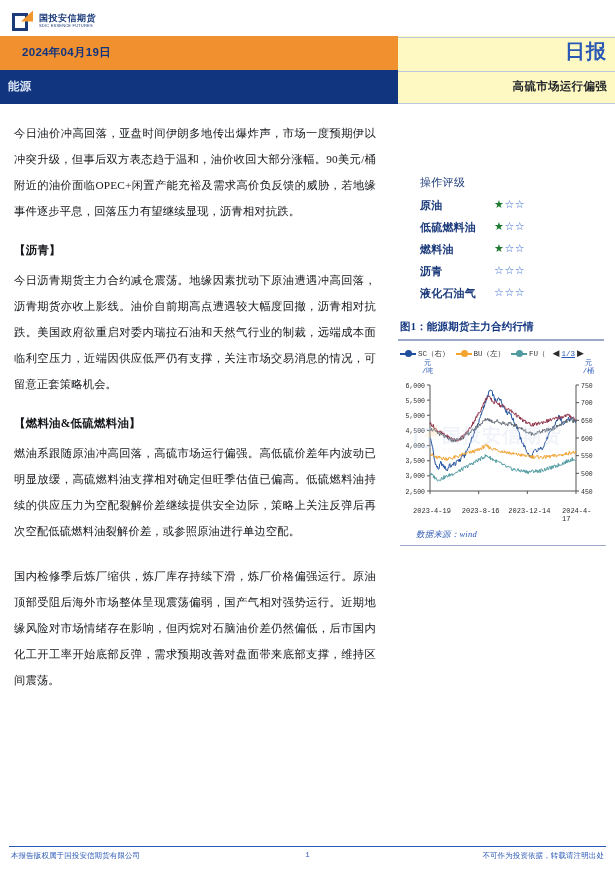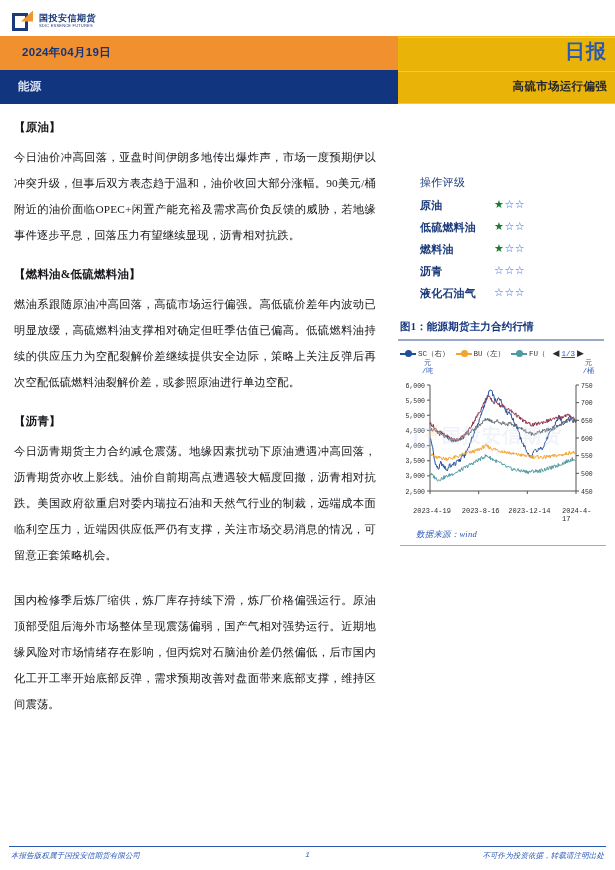--- a/index.html
+++ b/index.html
@@ -21,23 +21,23 @@
   .logo-text{display:flex;flex-direction:column;line-height:1;}
   .logo-cn{font-family:"Liberation Sans","DejaVu Sans",sans-serif;font-size:9px;font-weight:bold;color:#1b3a7a;letter-spacing:.5px;}
   .logo-en{font-family:"Liberation Sans","DejaVu Sans",sans-serif;font-size:4px;color:#1b3a7a;letter-spacing:.2px;margin-top:1.5px;}
 
   
   .hdr{position:absolute;left:0;top:36px;width:548px;height:68px;}
   .hdr-orange{position:absolute;left:0;top:0;width:398px;height:34px;background:#f0902f;}
   .hdr-blue{position:absolute;left:0;top:34px;width:398px;height:34px;background:#12357f;}
   .hdr-date{position:absolute;left:22px;top:9px;font-family:"Liberation Sans","DejaVu Sans",sans-serif;
      font-size:11.5px;font-weight:bold;color:#12357f;letter-spacing:.3px;}
-  .hdr-cat{position:absolute;left:18px;top:43px;font-family:Liberation Serif, serif;
+  .hdr-cat{position:absolute;left:8px;top:43px;font-family:Liberation Serif, serif;
      font-size:11.5px;font-weight:bold;color:#d9e2f3;letter-spacing:.3px;}
-  .hdr-right{position:absolute;left:398px;top:0;width:217px;height:68px;background:#eab308;}
+  .hdr-right{position:absolute;left:398px;top:0;width:217px;height:68px;background:#fef9c3;}
   .hdr-right .r-cap{position:absolute;right:8px;top:2px;font-family:"Liberation Sans","DejaVu Sans",sans-serif;
      font-size:20px;font-weight:bold;color:#2a58b5;letter-spacing:1px;}
   .hdr-right .r-sub{position:absolute;right:8px;top:43px;font-family:"Liberation Sans","DejaVu Sans",sans-serif;
      font-size:11.5px;font-weight:bold;color:#22252a;letter-spacing:.3px;}
   .hdr-right .ln{position:absolute;left:0;width:217px;height:1px;background:#bcc6de;}
   .hdr-right .ln1{top:1px;}
   .hdr-right .ln2{top:35px;}
   .hdr-right .ln3{top:67px;}
   .hdr-orange-tip{position:absolute;left:605px;top:0;width:10px;height:34px;background:#f0902f;}
   .hdr-blue-tip{position:absolute;left:605px;top:34px;width:10px;height:34px;background:#12357f;}
@@ -86,21 +86,21 @@
   .wm-en{position:absolute;left:28px;top:26px;font-size:5.5px;color:#d8e0ef;letter-spacing:2.4px;white-space:nowrap;}
 
   .xlabels{position:relative;height:12px;margin-left:2px;}
   .xlabels span{position:absolute;font-family:"Liberation Mono","DejaVu Sans Mono",monospace;font-size:7px;color:#2b2b2b;transform:translateX(-50%);}
   .src{margin-top:10px;margin-left:18px;font-size:8.5px;color:#2a58b5;font-style:italic;letter-spacing:.2px;}
   .src-rule{margin-top:4px;width:206px;height:1.5px;background:#9aa8c9;margin-left:2px;}
 
   
   .foot-rule{position:absolute;left:9px;top:846px;width:597px;height:1px;background:#2a58b5;}
   .foot{position:absolute;left:9px;top:849px;width:597px;height:16px;}
-  .foot span{position:absolute;font-size:7.5px;color:#2a58b5;letter-spacing:.1px;font-style:italic;}
+  .foot span{position:absolute;font-size:7.5px;color:#2a58b5;letter-spacing:.1px;}
   .f-l{left:2px;top:2px;}
   .f-c{left:50%;top:2px;transform:translateX(-50%);font-family:"Liberation Mono","DejaVu Sans Mono",monospace;}
   .f-r{right:2px;top:2px;}
 </style>
 </head>
 <body>
 
 <div class="page">
 
   <div class="logo-area">
@@ -126,32 +126,31 @@
       <div class="ln ln2"></div>
       <div class="ln ln3"></div>
       <div class="r-cap">日报</div>
       <div class="r-sub">高硫市场运行偏强</div>
     </div>
   </div>
 
   <div class="col-left">
 
     <div class="sec">
-      <div class="sec-title">【原油】</div>
       <div class="sec-body">今日油价冲高回落，亚盘时间伊朗多地传出爆炸声，市场一度预期伊以冲突升级，但事后双方表态趋于温和，油价收回大部分涨幅。90美元/桶附近的油价面临OPEC+闲置产能充裕及需求高价负反馈的威胁，若地缘事件逐步平息，回落压力有望继续显现，沥青相对抗跌。</div>
+    </div>
+
+    <div class="sec">
+      <div class="sec-title">【沥青】</div>
+      <div class="sec-body">今日沥青期货主力合约减仓震荡。地缘因素扰动下原油遭遇冲高回落，沥青期货亦收上影线。油价自前期高点遭遇较大幅度回撤，沥青相对抗跌。美国政府欲重启对委内瑞拉石油和天然气行业的制裁，远端成本面临利空压力，近端因供应低严仍有支撑，关注市场交易消息的情况，可留意正套策略机会。</div>
     </div>
 
     <div class="sec">
       <div class="sec-title">【燃料油&amp;低硫燃料油】</div>
       <div class="sec-body">燃油系跟随原油冲高回落，高硫市场运行偏强。高低硫价差年内波动已明显放缓，高硫燃料油支撑相对确定但旺季估值已偏高。低硫燃料油持续的供应压力为空配裂解价差继续提供安全边际，策略上关注反弹后再次空配低硫燃料油裂解价差，或参照原油进行单边空配。</div>
-    </div>
-
-    <div class="sec">
-      <div class="sec-title">【沥青】</div>
-      <div class="sec-body">今日沥青期货主力合约减仓震荡。地缘因素扰动下原油遭遇冲高回落，沥青期货亦收上影线。油价自前期高点遭遇较大幅度回撤，沥青相对抗跌。美国政府欲重启对委内瑞拉石油和天然气行业的制裁，远端成本面临利空压力，近端因供应低严仍有支撑，关注市场交易消息的情况，可留意正套策略机会。</div>
     </div>
 
     <div class="sec">
       <div class="sec-body">国内检修季后炼厂缩供，炼厂库存持续下滑，炼厂价格偏强运行。原油顶部受阻后海外市场整体呈现震荡偏弱，国产气相对强势运行。近期地缘风险对市场情绪存在影响，但丙烷对石脑油价差仍然偏低，后市国内化工开工率开始底部反弹，需求预期改善对盘面带来底部支撑，维持区间震荡。</div>
     </div>
 
   </div>
 
   <div class="col-right">
 

